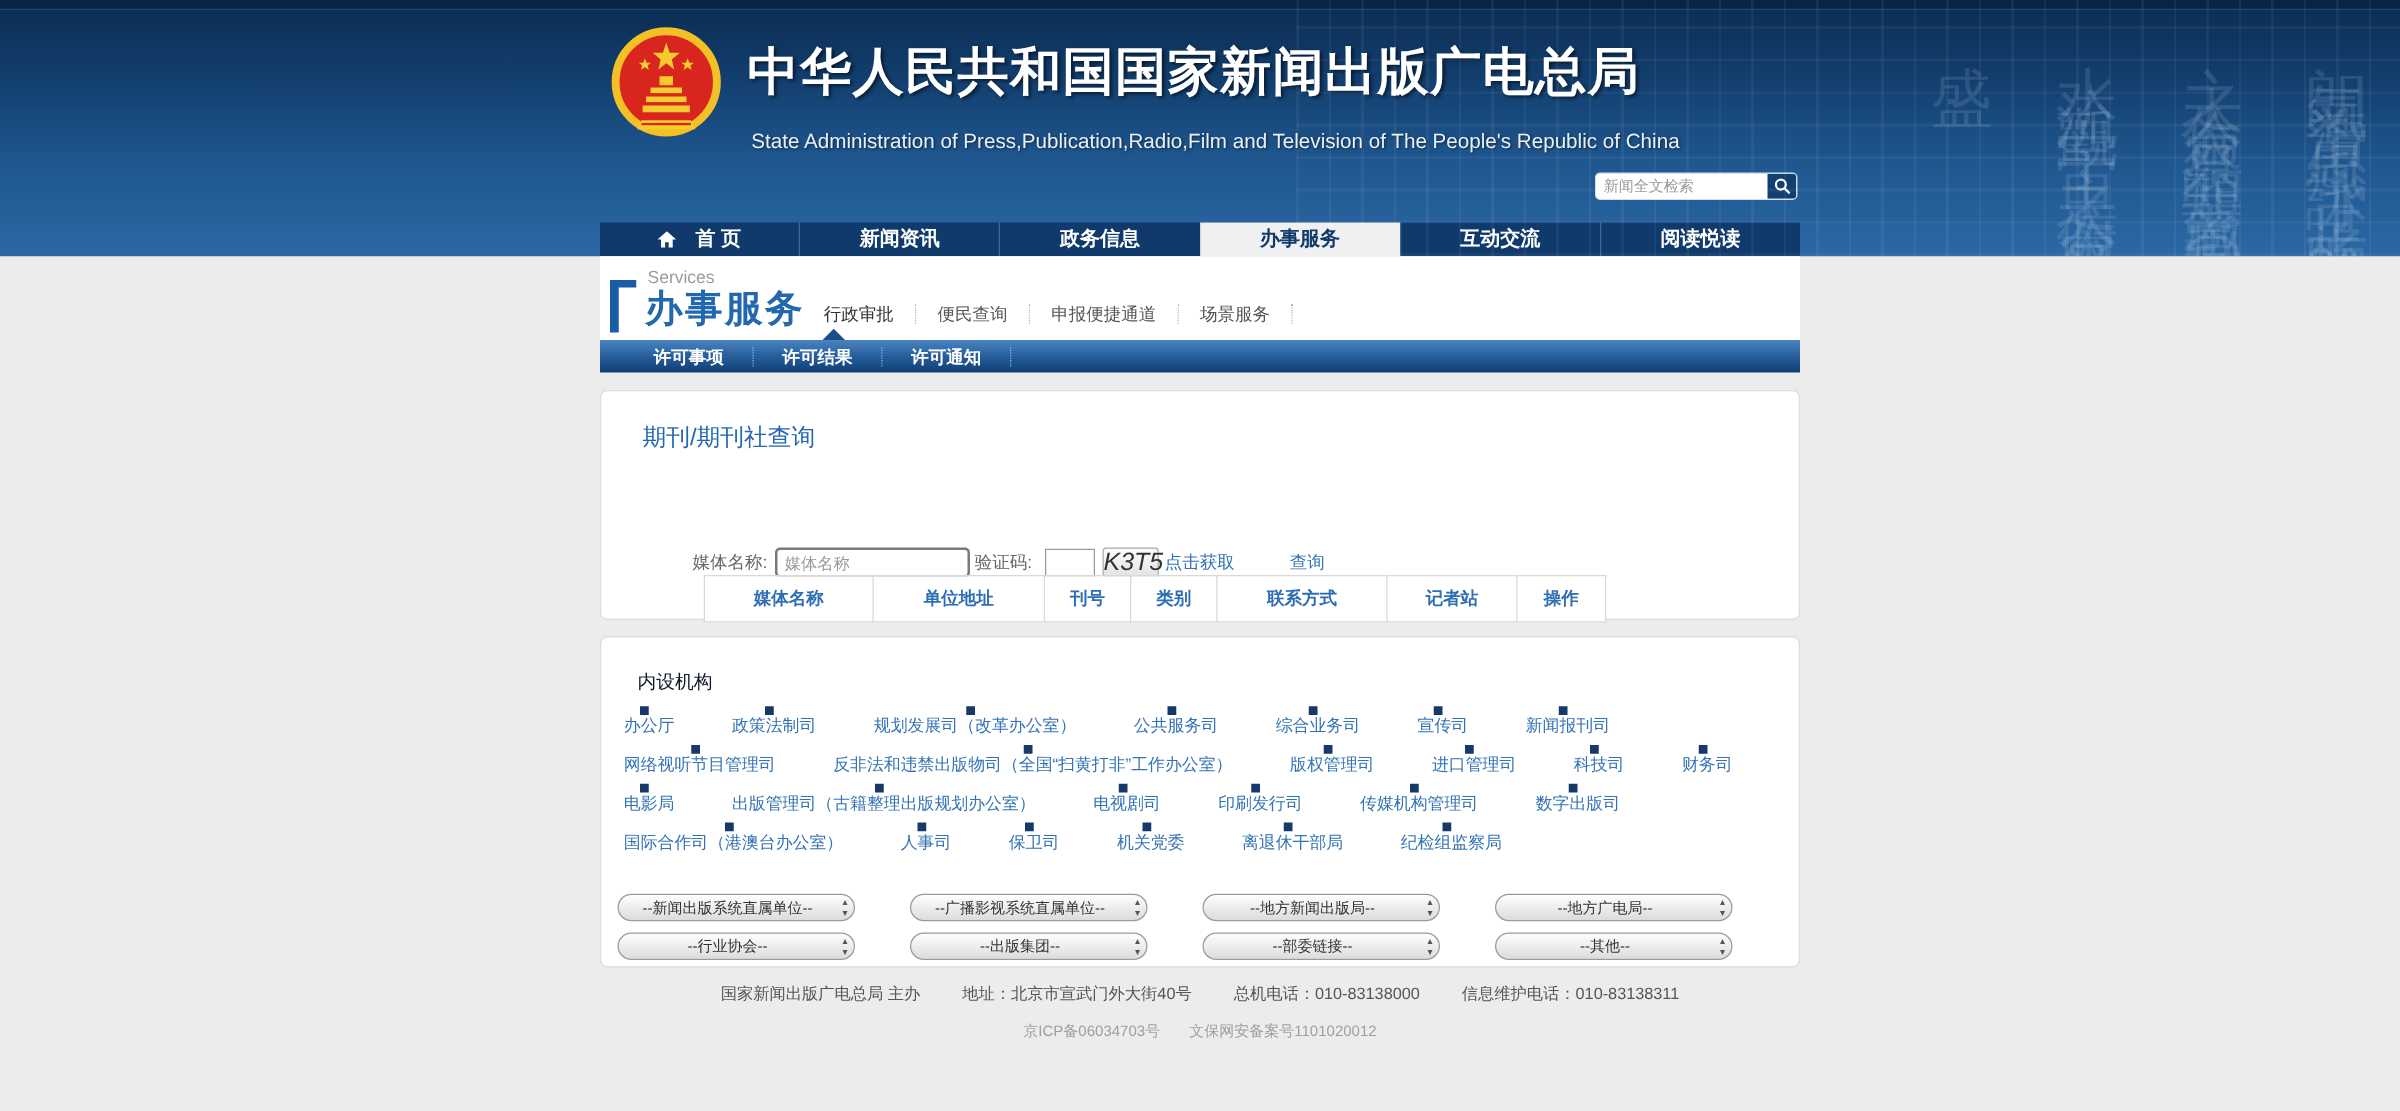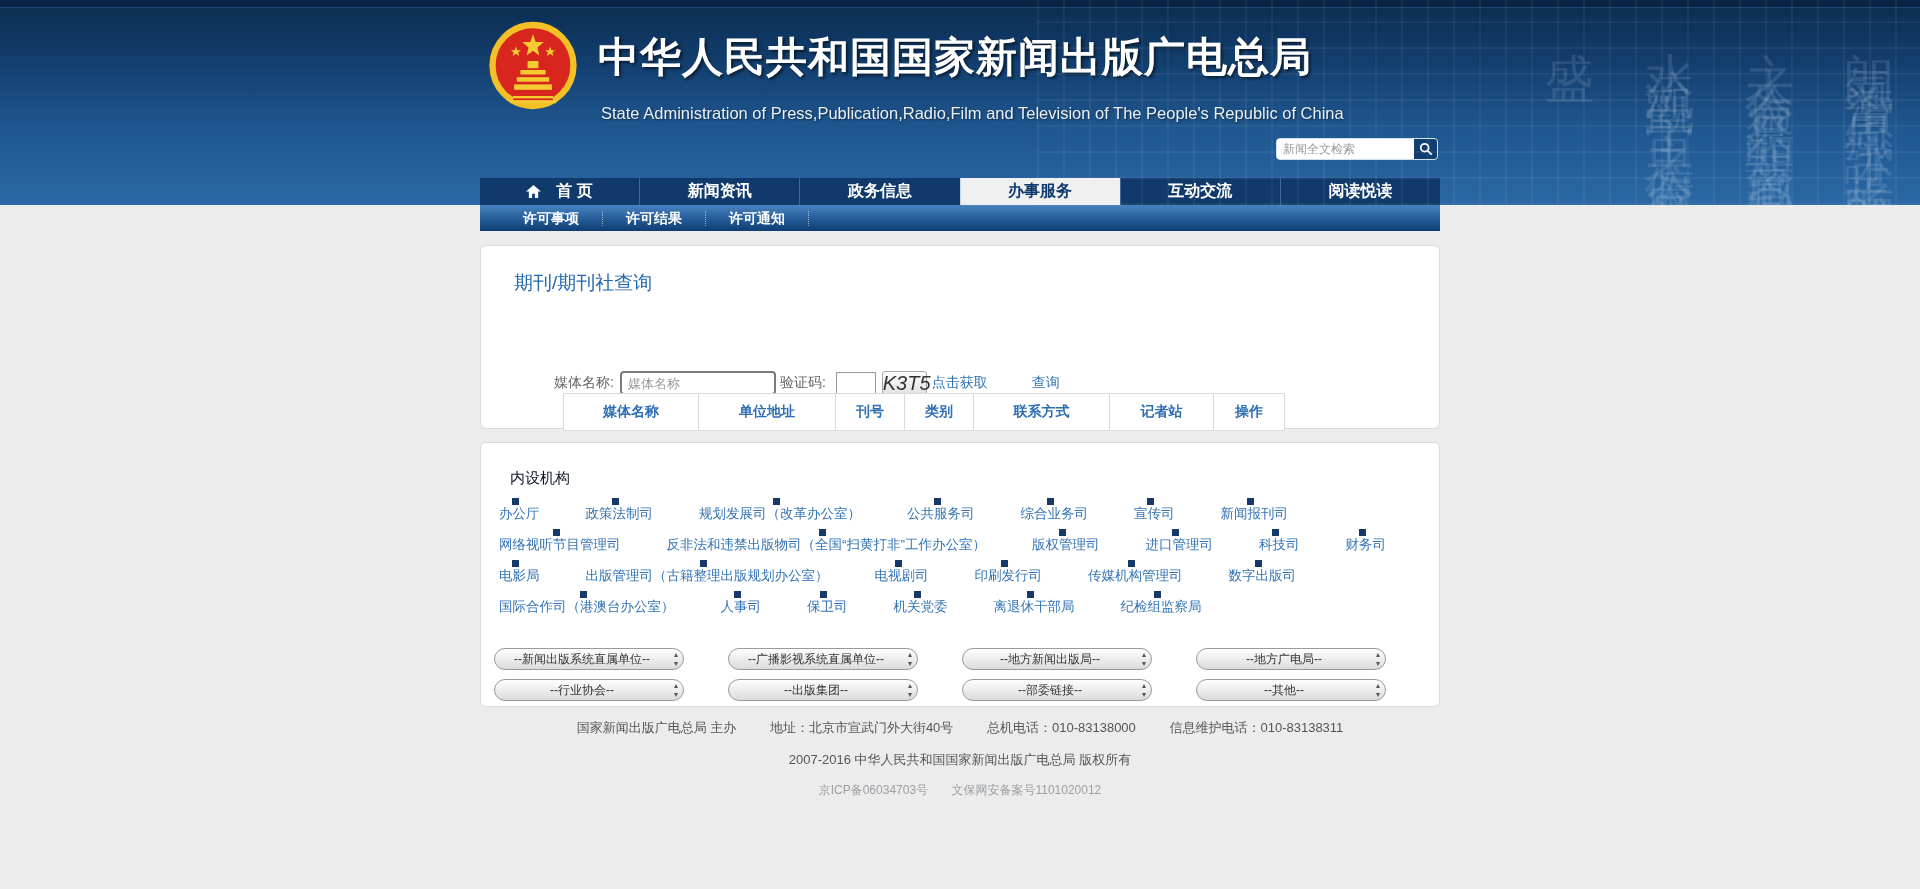--- a/index.html
+++ b/index.html
@@ -163,20 +163,31 @@
         <span>互动交流</span>
       </a>
       <a class="nav-item">
         <span>阅读悦读</span>
       </a>
     </nav>
   </header>
 
   <div class="content-col">
 
+    <section class="services-head">
+      <div class="eyebrow">Services</div>
+      <h2 class="services-title">办事服务</h2>
+      <ul class="service-tabs">
+        <li class="service-tab active">行政审批</li>
+        <li class="service-tab">便民查询</li>
+        <li class="service-tab">申报便捷通道</li>
+        <li class="service-tab">场景服务</li>
+      </ul>
+      <div class="tab-arrow"></div>
+    </section>
 
     <div class="blue-bar">
       <span class="blue-bar-item">许可事项</span>
       <span class="blue-bar-item">许可结果</span>
       <span class="blue-bar-item">许可通知</span>
     </div>
 
     <section class="panel query-panel">
       <h3 class="query-title">期刊/期刊社查询</h3>
 
@@ -356,20 +367,19 @@
     </section>
   </div>
 
   <footer class="site-footer">
     <div class="footer-line1">
       <span>国家新闻出版广电总局 主办</span>
       <span>地址：北京市宣武门外大街40号</span>
       <span>总机电话：010-83138000</span>
       <span>信息维护电话：010-83138311</span>
     </div>
-    <div class="footer-line2">2007-2016 中华人民共和国国家新闻出版广电总局 版权所有</div>
     <div class="footer-line3">
       <span>京ICP备06034703号</span>
       <span>文保网安备案号1101020012</span>
     </div>
   </footer>
 
 </div>
 
 </body></html>

